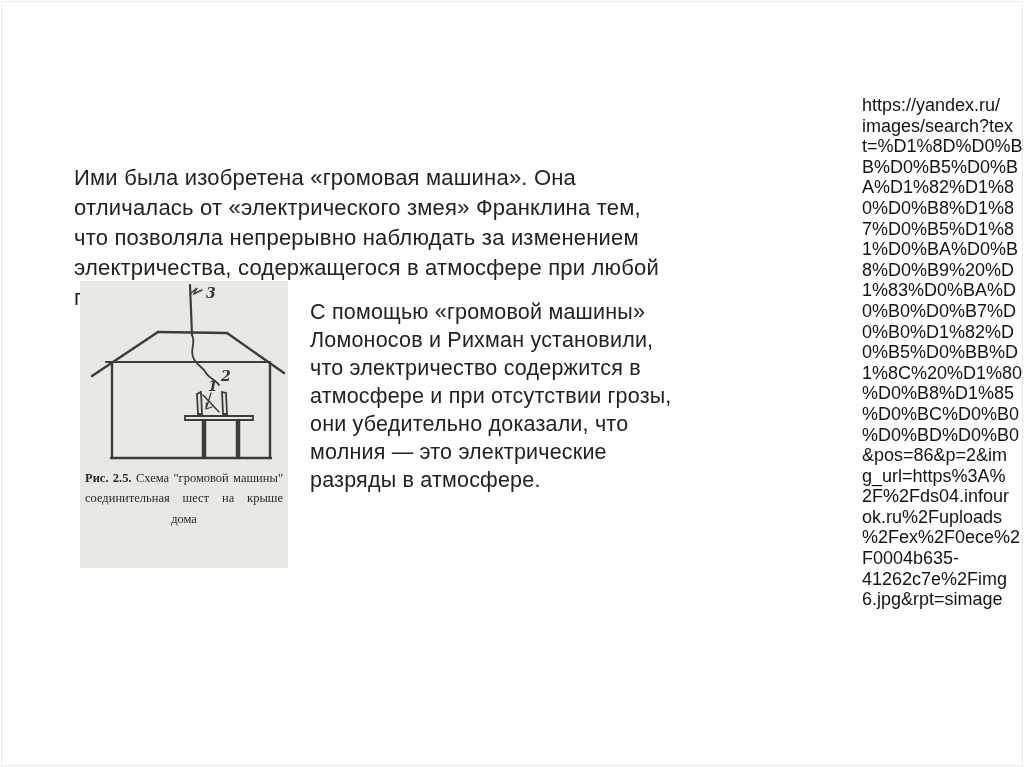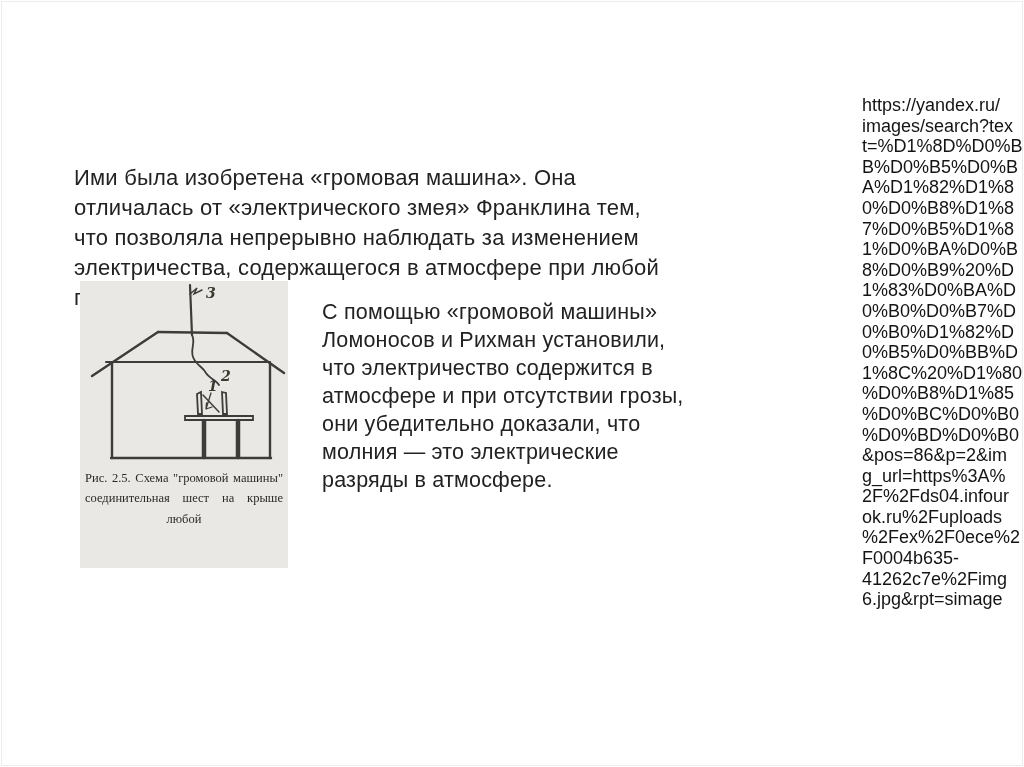--- a/index.html
+++ b/index.html
@@ -11,21 +11,21 @@
   .slide-border {
     position: absolute; inset: 1px; border: 1px solid #ececec;
     pointer-events: none;
   }
   .main-par {
     position: absolute; left: 74px; top: 163px; width: 700px;
     font-size: 22px; line-height: 30px; color: #222222;
     white-space: pre-line; letter-spacing: 0.2px; z-index: 1;
   }
   .side-par {
-    position: absolute; left: 322px; top: 298px; width: 420px;
+    position: absolute; left: 310px; top: 298px; width: 420px;
     font-size: 21.5px; line-height: 28px; color: #222222;
     white-space: pre-line; letter-spacing: 0.2px; z-index: 1;
   }
   .figure {
     position: absolute; left: 80px; top: 281px; width: 208px; height: 287px;
     background: #e9e8e4; z-index: 2;
   }
   .fig-svg { display: block; }
   .fig-svg path, .fig-svg line, .fig-svg polyline {
     stroke: #3d3c3a; fill: none; stroke-linecap: round;
@@ -34,21 +34,21 @@
     font-family: "DejaVu Serif", serif; font-style: italic; font-weight: bold;
     font-size: 14px; fill: #39382f; stroke: none;
   }
   .fig-caption {
     margin-top: 6px; padding: 0 5px;
     font-family: "Liberation Serif", serif;
     font-size: 12.5px; line-height: 20.4px; color: #2b2a26;
   }
   .cap-line { text-align: justify; text-align-last: justify; }
   .cap-line.center { text-align: center; text-align-last: center; }
-  .cap-bold { font-weight: normal; }
+  .cap-bold { font-weight: bold; }
   .url-text {
     position: absolute; left: 862px; top: 95px; width: 160px;
     font-size: 18px; line-height: 20.6px; color: #141414;
     white-space: pre-line; z-index: 1;
   }
 </style>
 </head>
 <body>
 
 <div class="slide">
@@ -94,21 +94,21 @@
       <path d="M 158,140 L 158,176" stroke-width="4.5"></path>
 
       <text x="126" y="17">3</text>
       <text x="141" y="100">2</text>
       <text x="128" y="110">1</text>
     </svg>
 
     <div class="fig-caption">
       <div class="cap-line"><span class="cap-bold">Рис. 2.5.</span><span> Схема "громовой машины"</span></div>
       <div class="cap-line">соединительная шест на крыше</div>
-      <div class="cap-line center">любой</div>
+      <div class="cap-line center">дома</div>
     </div>
   </div>
 
   <div class="url-text">https://yandex.ru/
 images/search?tex
 t=%D1%8D%D0%B
 B%D0%B5%D0%B
 A%D1%82%D1%8
 0%D0%B8%D1%8
 7%D0%B5%D1%8

